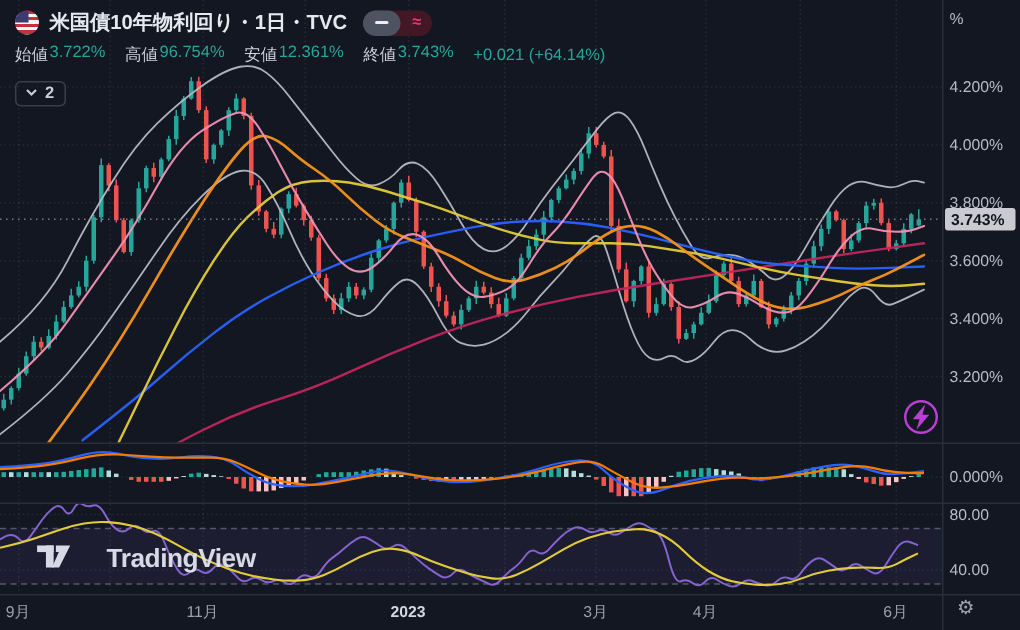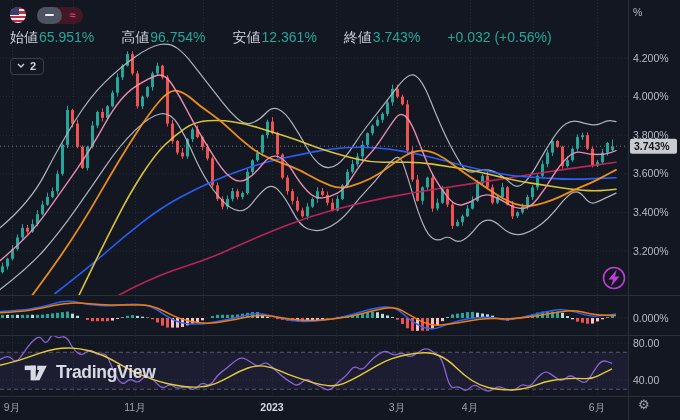--- a/index.html
+++ b/index.html
@@ -11,30 +11,30 @@
   .hdr{position:absolute;left:10px;top:5px;z-index:6;}
   .r1{display:flex;align-items:center;gap:7px;height:20px;}
   .flag{width:16px;height:16px;border-radius:50%;position:relative;overflow:hidden;flex:0 0 16px;
         background:repeating-linear-gradient(180deg,#c5303e 0 2.2px,#f2f4f7 2.2px 4.4px);}
   .flag::after{content:"";position:absolute;left:0;top:0;width:9px;height:8px;background:#3c3b6e;}
   .title{font-size:13.5px;font-weight:700;color:#e6e9f0;white-space:nowrap;}
   .toggle{display:inline-flex;align-items:center;height:17px;border-radius:9px;background:#421726;margin-left:4px;cursor:pointer;}
   .tseg-line{width:25px;height:17px;border-radius:9px;background:#4d5360;display:flex;align-items:center;justify-content:center;}
   .tseg-line i{display:block;width:9px;height:2.5px;border-radius:2px;background:#eceef3;}
   .tseg-wave{width:21px;text-align:center;color:#f23674;font-weight:700;font-size:11px;line-height:17px;}
-  .r2{display:flex;gap:27px;margin-top:4px;font-size:14px;align-items:flex-start;white-space:nowrap;}
+  .r2{display:flex;gap:13px;margin-top:4px;font-size:11px;align-items:center;white-space:nowrap;}
   .pair{display:flex;gap:1px;}
   .lab{color:#cdd1db;}
   .val,.chg{color:#26a69a;}
   .r3{margin-top:7px;}
   .badge{display:inline-flex;align-items:center;gap:5px;padding:1px 7px 2px 6px;border:1px solid #3a3f4e;
          border-radius:4px;color:#ccd0da;font-size:11px;font-weight:700;background:rgba(19,23,34,.55);cursor:pointer;}
 
   
-  .logo{position:absolute;left:24px;top:362px;display:flex;align-items:center;gap:7px;z-index:5;opacity:.95;}
+  .logo{position:absolute;left:24px;top:362px;display:flex;align-items:flex-start;gap:22px;z-index:5;opacity:.95;}
   .logo-text{font-size:17.5px;font-weight:700;color:#e2e5ee;letter-spacing:-.3px;}
 
   .gear{position:absolute;left:638px;top:397px;font-size:13px;color:#9aa1af;z-index:6;cursor:pointer;}
 </style>
 </head>
 <body>
 
 <div class="stage">
 
   <svg id="chart-svg" width="680" height="420">
@@ -489,45 +489,46 @@
       </g>
       <g>
         <circle cx="614" cy="278" r="10.5" fill="none" stroke="#bb3fd4" stroke-width="1.6"></circle>
         <path d="M616.8 269.5 L608.5 279.5 L613 279.5 L611 286.5 L619.5 276.5 L615 276.5 Z" fill="#bb3fd4"></path>
       </g>
     </svg>
 
   <div class="hdr">
     <div class="r1">
       <span class="flag"></span>
+      <span class="title">米国債10年物利回り・1日・TVC</span>
       <span class="toggle">
         <span class="tseg-line">
             <i></i>
           </span>
         <span class="tseg-wave">≈</span>
       </span>
     </div>
     <div class="r2">
       <span class="pair">
           <span class="lab">始値</span>
-          <span class="val">65.951%</span>
+          <span class="val">3.722%</span>
         </span>
       <span class="pair">
           <span class="lab">高値</span>
           <span class="val">96.754%</span>
         </span>
       <span class="pair">
           <span class="lab">安値</span>
           <span class="val">12.361%</span>
         </span>
       <span class="pair">
           <span class="lab">終値</span>
           <span class="val">3.743%</span>
         </span>
-      <span class="chg">+0.032 (+0.56%)</span>
+      <span class="chg">+0.021 (+64.14%)</span>
     </div>
     <div class="r3">
       <span class="badge">
         <svg width="8" height="5" viewBox="0 0 8 5">
             <polyline points="1,1 4,4 7,1" fill="none" stroke="#ccd0da" stroke-width="1.4"></polyline>
           </svg>
         <span>2</span>
       </span>
     </div>
   </div>

